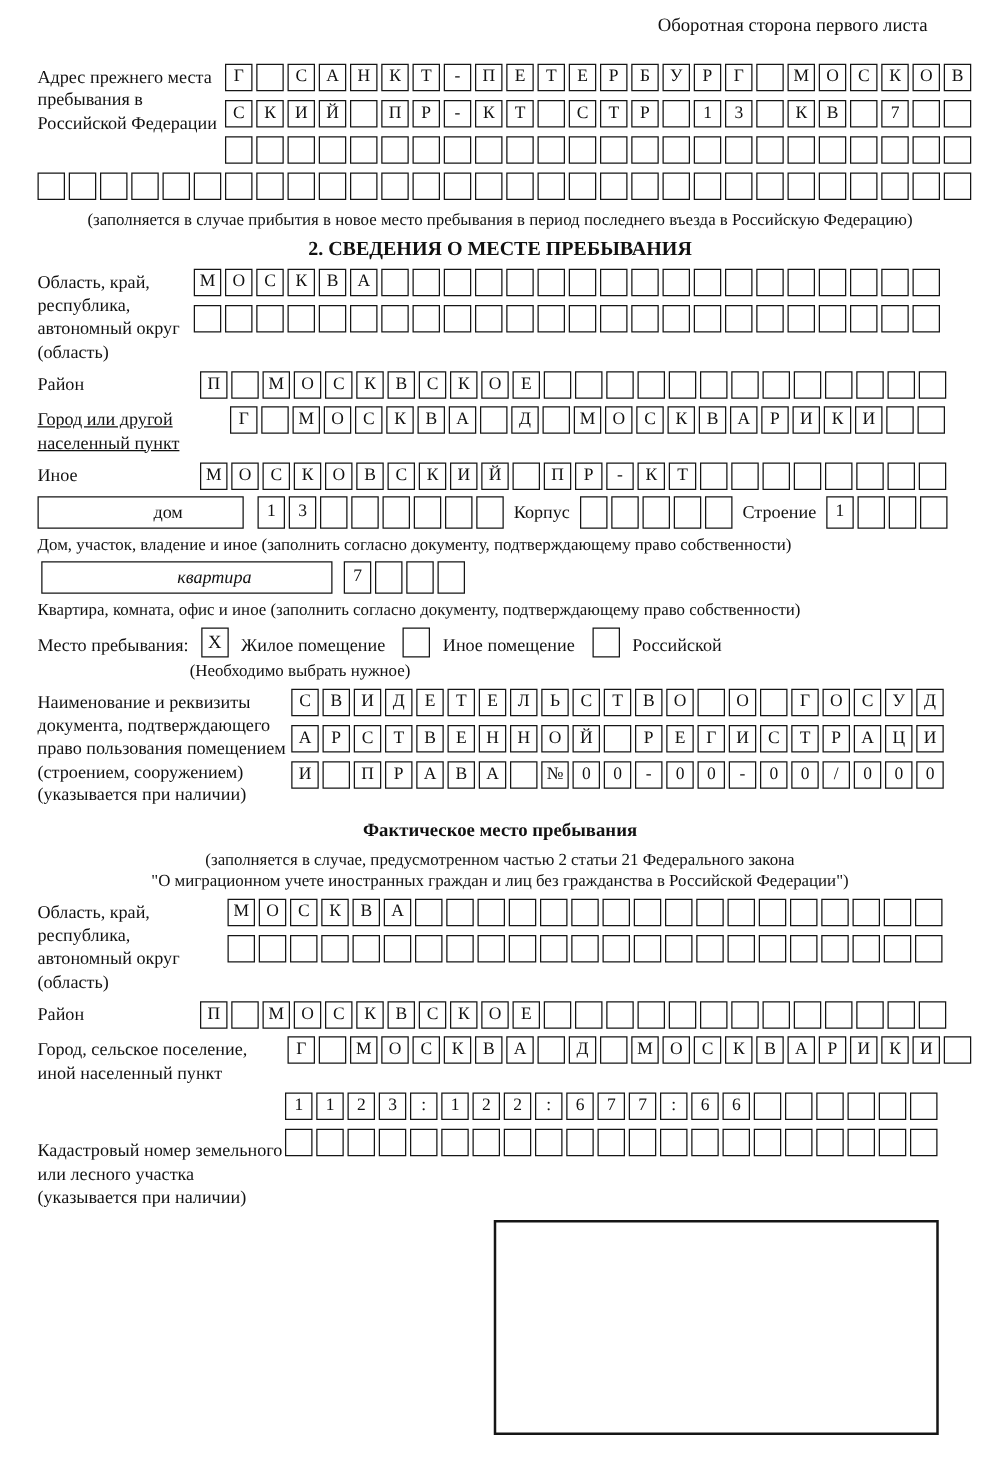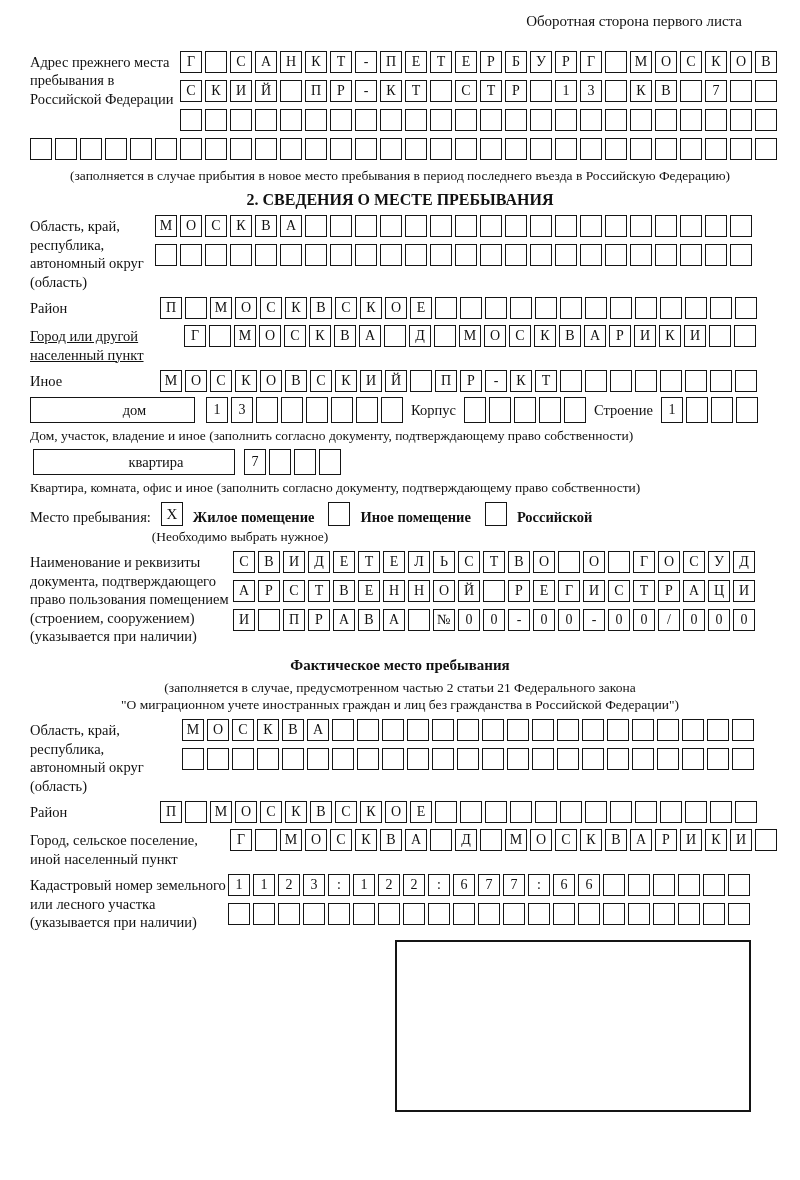--- a/index.html
+++ b/index.html
@@ -19,43 +19,43 @@
   .cells { display:flex; gap:3px; }
   .cell {
     box-sizing:border-box; width:22px; height:22px; flex-shrink:0;
     border:1.6px solid #151515;
     display:flex; align-items:center; justify-content:center;
     font-size:14px; line-height:14px;
   }
 
   .w150 { width:150px; } .w125 { width:125px; } .w130 { width:130px; }
   .w154 { width:154px;text-decoration:underline; } .w203 { width:203px; } .w152 { width:152px; }
-  .w200 { width:200px; } .w198 { width:198px; }
+  .w200 { width:200px; } .w198 { width:198px;margin-top:36px; }
 
   .center-note { text-align:center; font-size:13.5px; line-height:17px; }
   .sec-title { text-align:center; font-weight:bold; font-size:16px; margin:7px 0 6px 0; }
   .sub-title { text-align:center; font-weight:bold; font-size:15px; margin:10px 0 5px 0; }
 
   .house-row { display:flex; align-items:center; margin:5px 0 4px 0; }
   .big-box {
     box-sizing:border-box; border:1.6px solid #151515; height:26px;
     display:flex; align-items:center; justify-content:center; font-size:14.5px;padding-left:44px;
   }
   .house-box { width:165px; margin-right:11px; }
-  .apt-box { width:202px; margin-left:3px; margin-right:9px; }
+  .apt-box { width:233px; margin-left:3px; margin-right:9px;font-style:italic; }
   .inline-label { padding:0 8px; white-space:nowrap; }
   .house-row .cell { height:26px; }
 
   .stay-row { display:flex; align-items:flex-end; margin-top:6px; }
   .checkbox {
     box-sizing:border-box; width:22px; height:24px; border:1.6px solid #151515;
     display:flex; align-items:center; justify-content:center;
     font-size:15px; flex-shrink:0;
   }
-  .stay-row .opt-label { margin:0 14px 0 10px;font-weight:bold; }
+  .stay-row .opt-label { margin:0 14px 0 10px; }
   .stay-row .lbl { margin-right:10px; }
 
   .gap7 { margin-bottom:7px; }
   .mt6 { margin-top:6px; }
 
   .stamp-box {
     box-sizing:border-box; border:2px solid #151515;
     width:356px; height:172px; margin-left:365px; margin-top:8px;
   }
   .stamp-caption {

